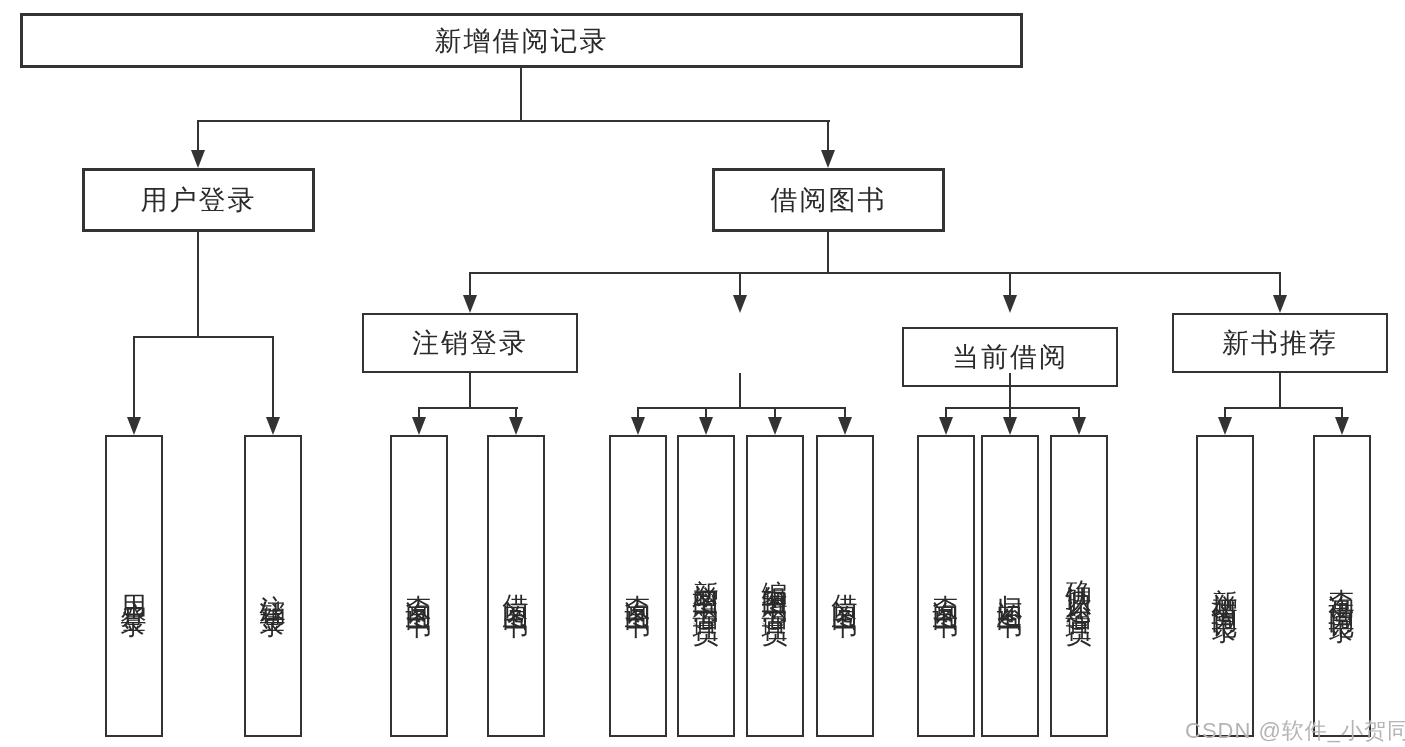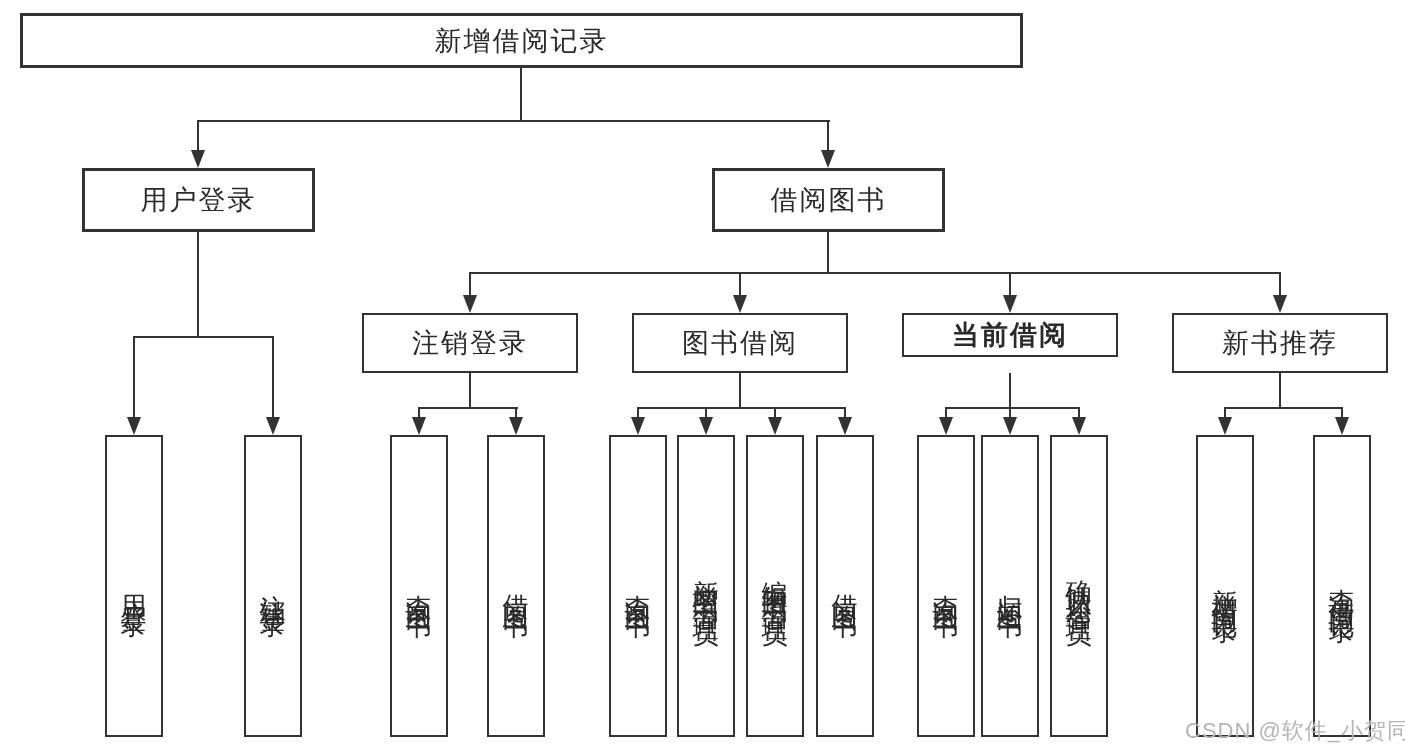--- a/index.html
+++ b/index.html
@@ -84,22 +84,21 @@
     <span class="arr" style="left:463px;top:295px;"></span>
     <span class="vline" style="left:739px;top:272px;height:23px;"></span>
     <span class="arr" style="left:733px;top:295px;"></span>
     <span class="vline" style="left:1009px;top:272px;height:23px;"></span>
     <span class="arr" style="left:1003px;top:295px;"></span>
     <span class="vline" style="left:1279px;top:272px;height:23px;"></span>
     <span class="arr" style="left:1273px;top:295px;"></span>
   </div>
 
   <div class="node" style="left:362px;top:313px;width:216px;height:60px;">注销登录</div>
-  <div class="node" style="left:632px;top:313px;width:216px;height:60px;">图书借阅</div>
-  <div class="node" style="left:902px;top:313px;width:216px;height:44px;font-weight:bold;">当前借阅</div>
+  <div class="node" style="left:902px;top:327px;width:216px;height:60px;">当前借阅</div>
   <div class="node" style="left:1172px;top:313px;width:216px;height:60px;">新书推荐</div>
 
   <div>
     <span class="vline" style="left:469px;top:373px;height:34px;"></span>
     <span class="hline" style="left:418px;top:407px;width:100px;"></span>
     <span class="vline" style="left:418px;top:407px;height:10px;"></span>
     <span class="arr" style="left:412px;top:417px;"></span>
     <span class="vline" style="left:515px;top:407px;height:10px;"></span>
     <span class="arr" style="left:509px;top:417px;"></span>
   </div>

